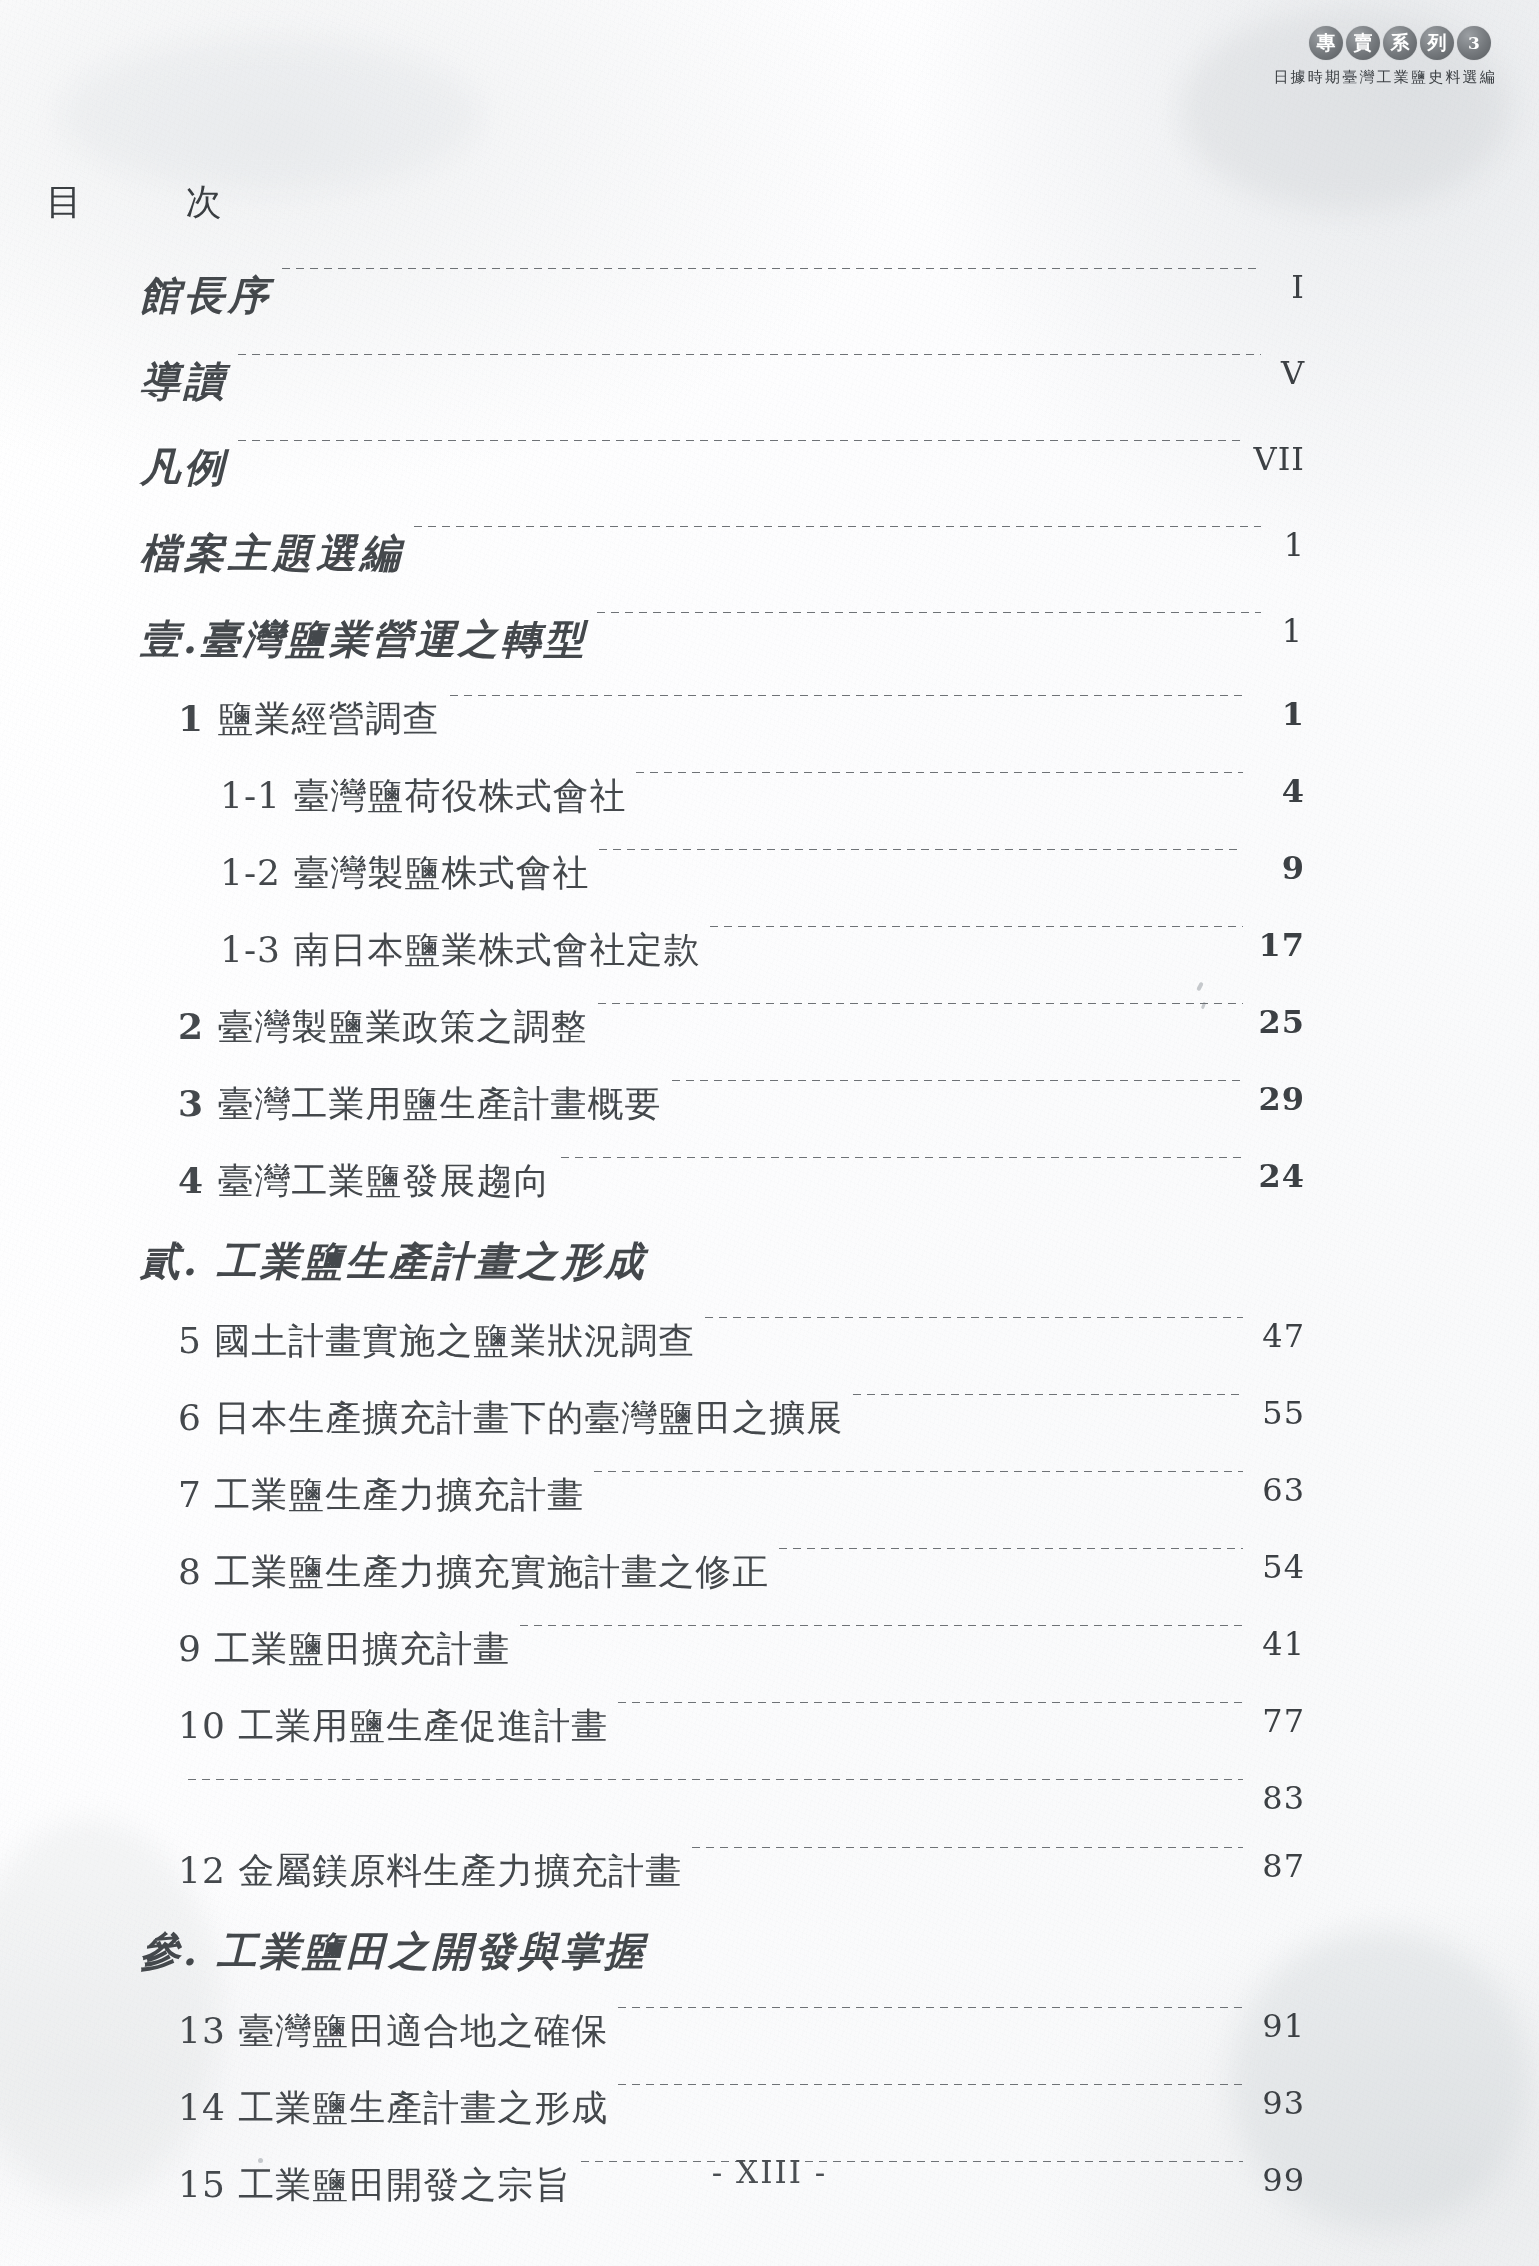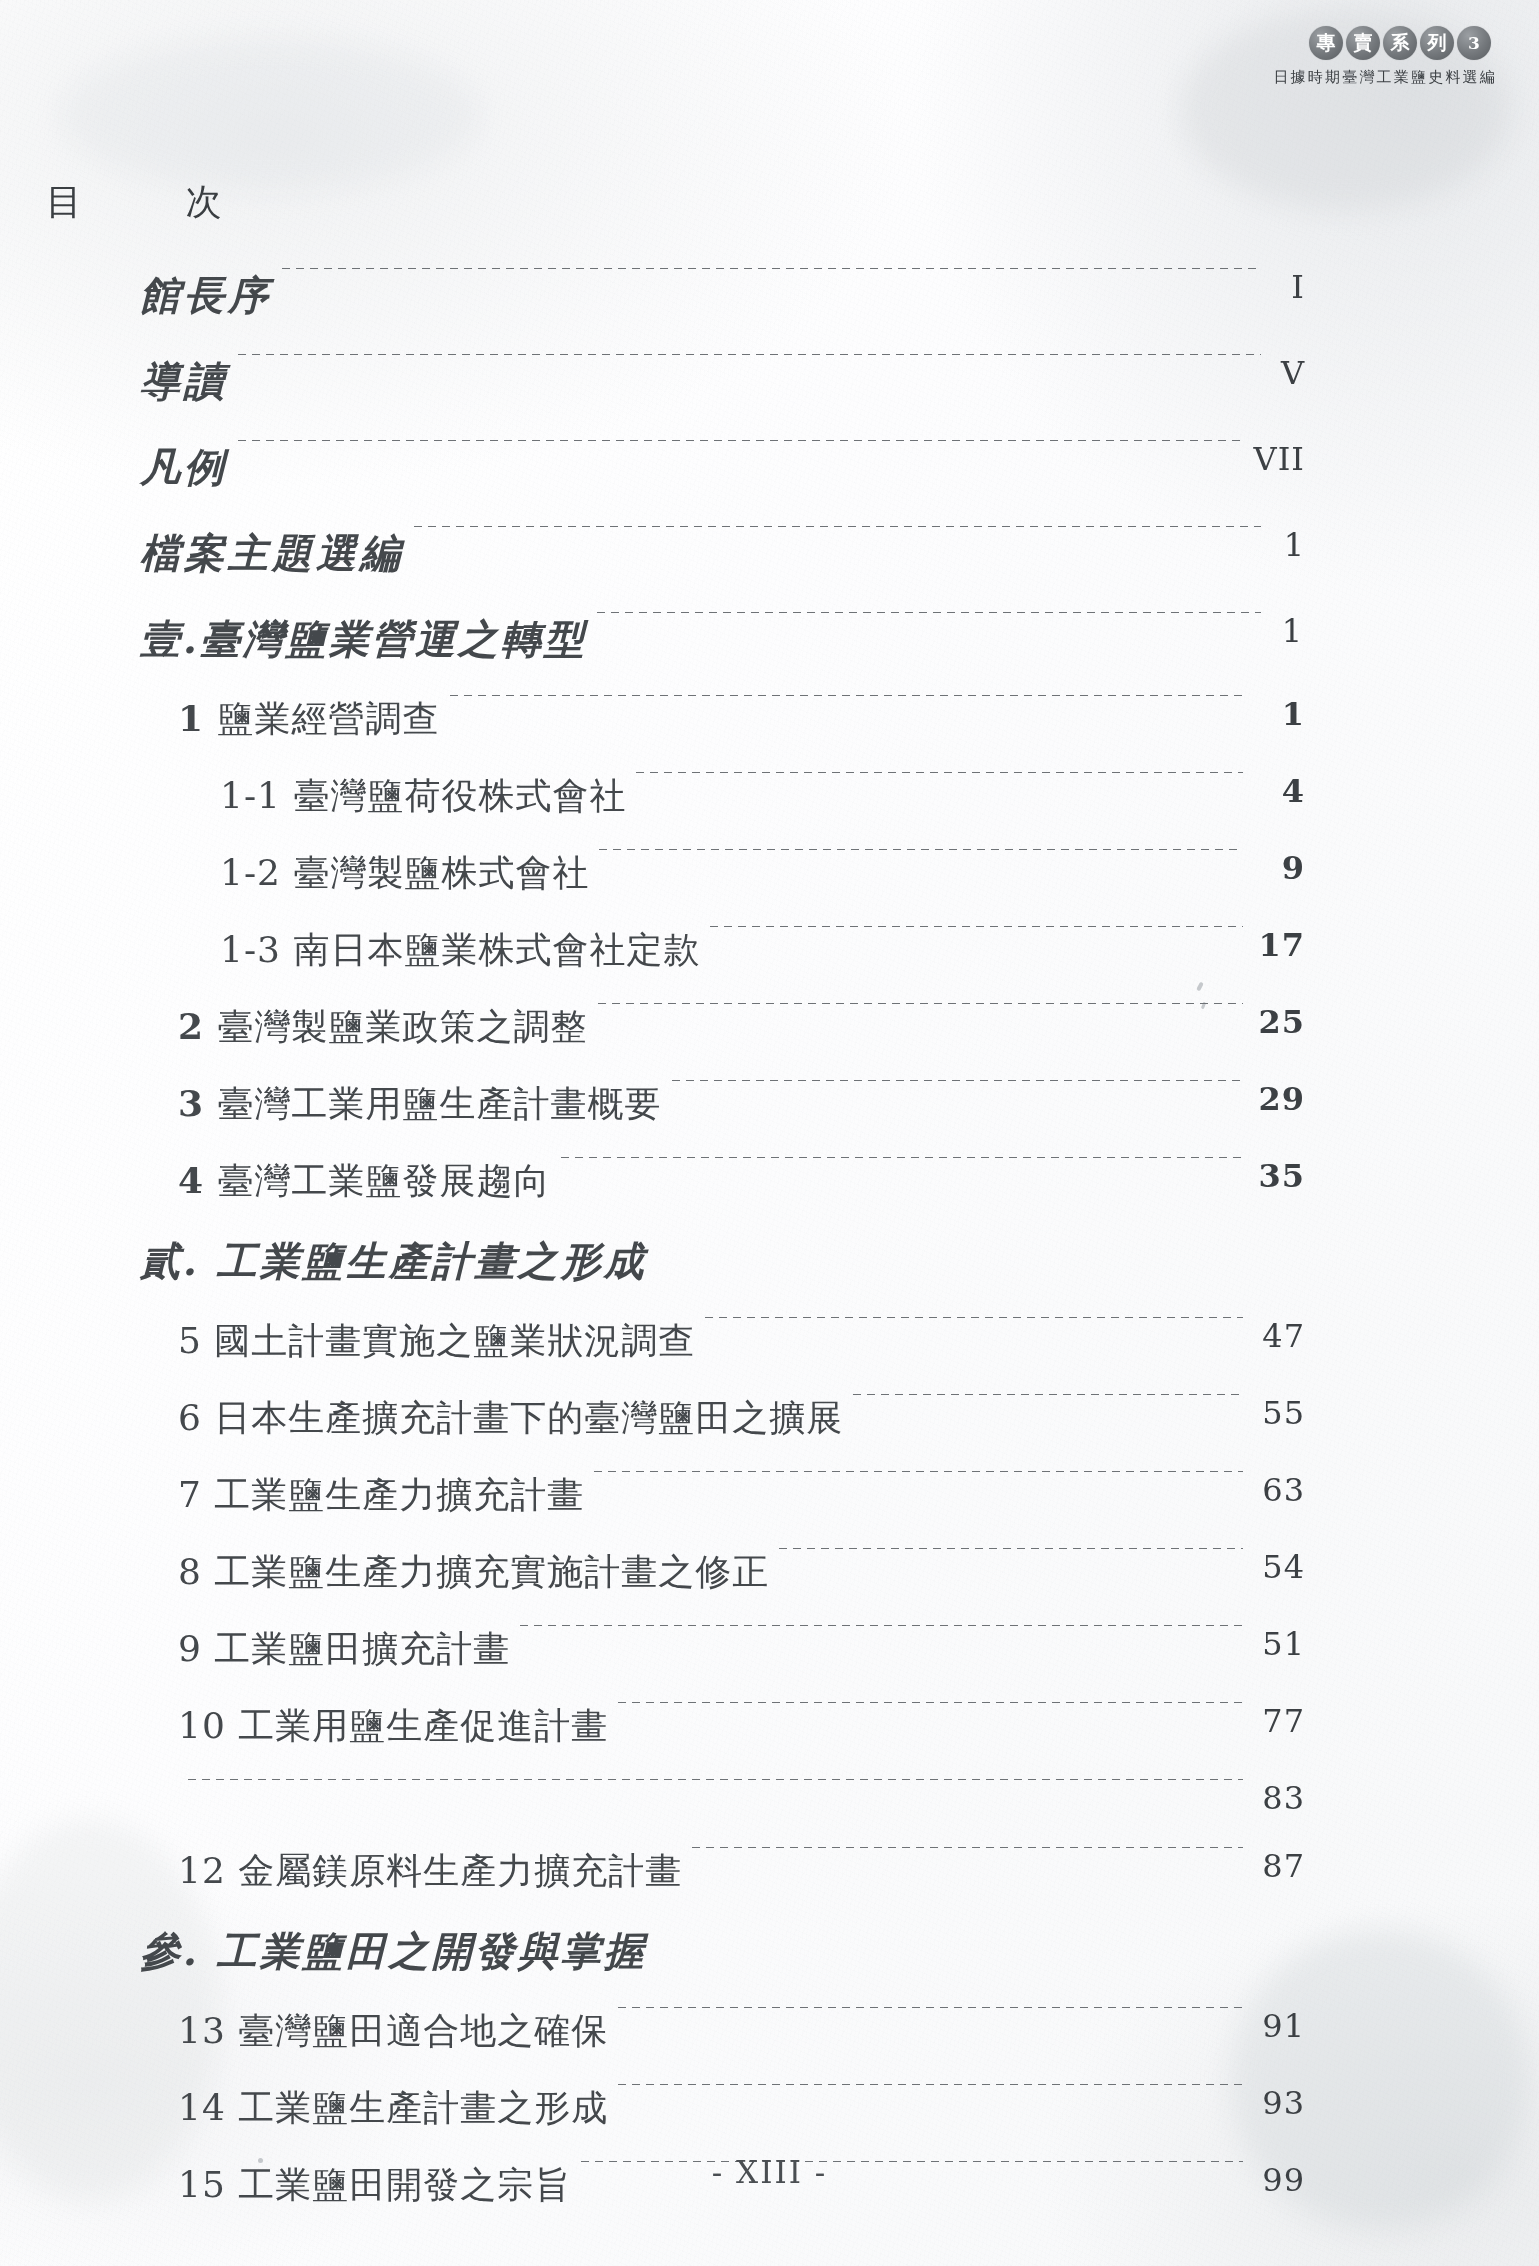--- a/index.html
+++ b/index.html
@@ -307,21 +307,21 @@
         <span class="pagenum">25</span>
       </div>
       <div class="toc-row lvl1">
         <span class="toc-label"><span><span class="num-strong">3 </span><span>臺灣工業用鹽生產計畫概要</span></span></span>
         <span class="leader"></span>
         <span class="pagenum">29</span>
       </div>
       <div class="toc-row lvl1">
         <span class="toc-label"><span><span class="num-strong">4 </span><span>臺灣工業鹽發展趨向</span></span></span>
         <span class="leader"></span>
-        <span class="pagenum">35</span>
+        <span class="pagenum">24</span>
       </div>
       <div class="toc-row part nopage nopage">
         <span class="toc-label"><span>貳. 工業鹽生產計畫之形成</span></span>
       </div>
       <div class="toc-row lvl1 plain">
         <span class="toc-label"><span><span class="">5 </span><span>國土計畫實施之鹽業狀況調查</span></span></span>
         <span class="leader"></span>
         <span class="pagenum">47</span>
       </div>
       <div class="toc-row lvl1 plain">
@@ -335,21 +335,21 @@
         <span class="pagenum">63</span>
       </div>
       <div class="toc-row lvl1 plain">
         <span class="toc-label"><span><span class="">8 </span><span>工業鹽生產力擴充實施計畫之修正</span></span></span>
         <span class="leader"></span>
         <span class="pagenum">54</span>
       </div>
       <div class="toc-row lvl1 plain">
         <span class="toc-label"><span><span class="">9 </span><span>工業鹽田擴充計畫</span></span></span>
         <span class="leader"></span>
-        <span class="pagenum">51</span>
+        <span class="pagenum">41</span>
       </div>
       <div class="toc-row lvl1 plain">
         <span class="toc-label"><span><span class="">10 </span><span>工業用鹽生產促進計畫</span></span></span>
         <span class="leader"></span>
         <span class="pagenum">77</span>
       </div>
       <div class="toc-row lvl1 plain">
         <span class="leader"></span>
         <span class="pagenum">83</span>
       </div>

